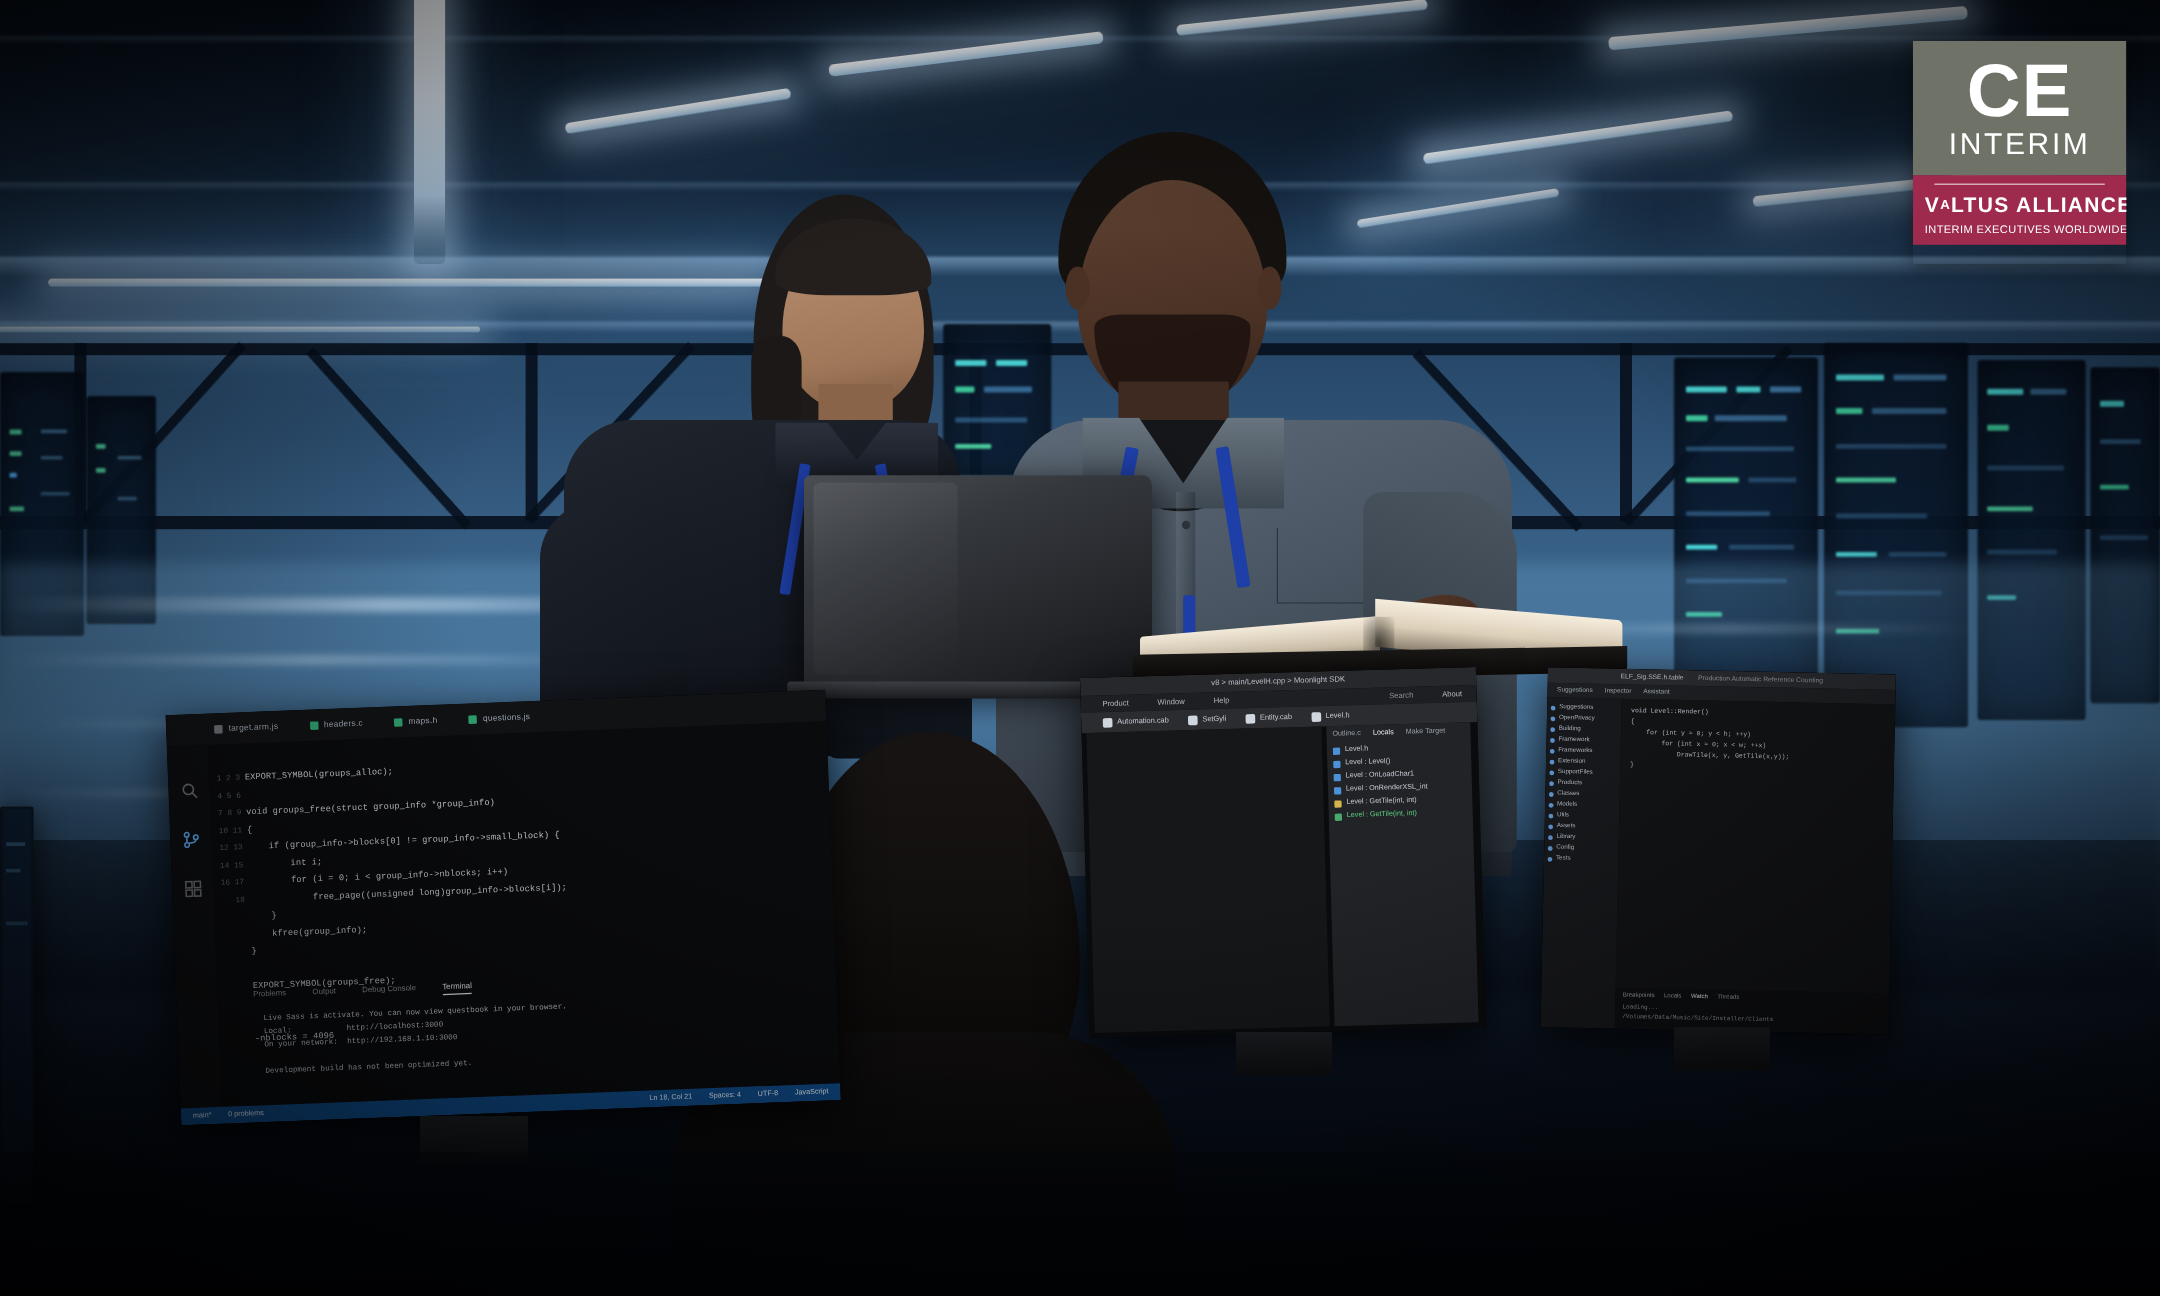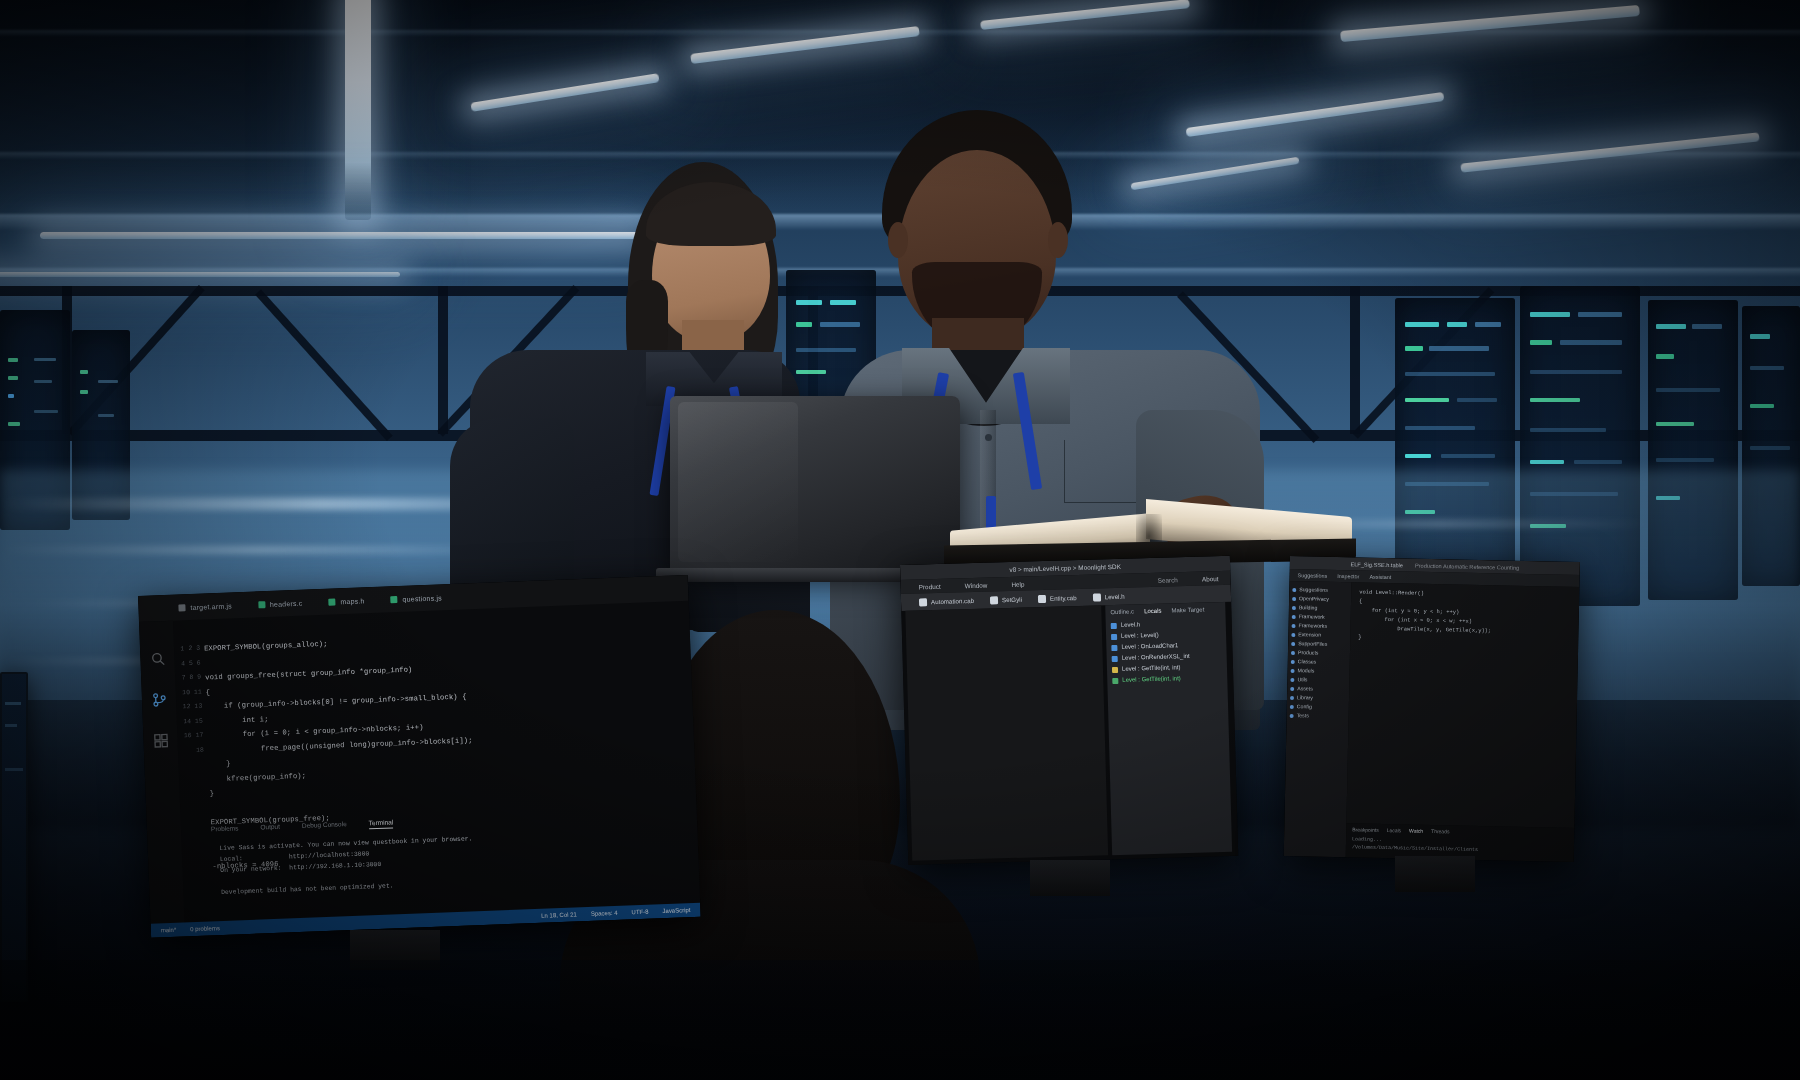--- a/index.html
+++ b/index.html
@@ -880,14 +880,25 @@
       </div>
 
     </div>
   </div>
   <div class="mon-stand" style="left:1395px;top:856px;width:80px;height:36px;"></div>
 
   <div style="position:absolute;left:0;right:0;top:960px;height:120px;background:linear-gradient(180deg,rgba(4,8,14,.55),rgba(2,4,8,.95));"></div>
 
   <div class="vignette"></div>
 
+  <div class="logo" style="left:1594px;top:34px;width:178px;height:186px;">
+    <div class="logo-top">
+      <div class="logo-ce">CE</div>
+      <div class="logo-interim">INTERIM</div>
+    </div>
+    <div class="logo-bot">
+      <div class="logo-rule"></div>
+      <div class="logo-valtus"><span>V</span><span class="sup">A</span><span>LTUS  ALLIANCE</span></div>
+      <div class="logo-tag">INTERIM EXECUTIVES WORLDWIDE</div>
+    </div>
+  </div>
 
 </div>
 
 </body></html>

